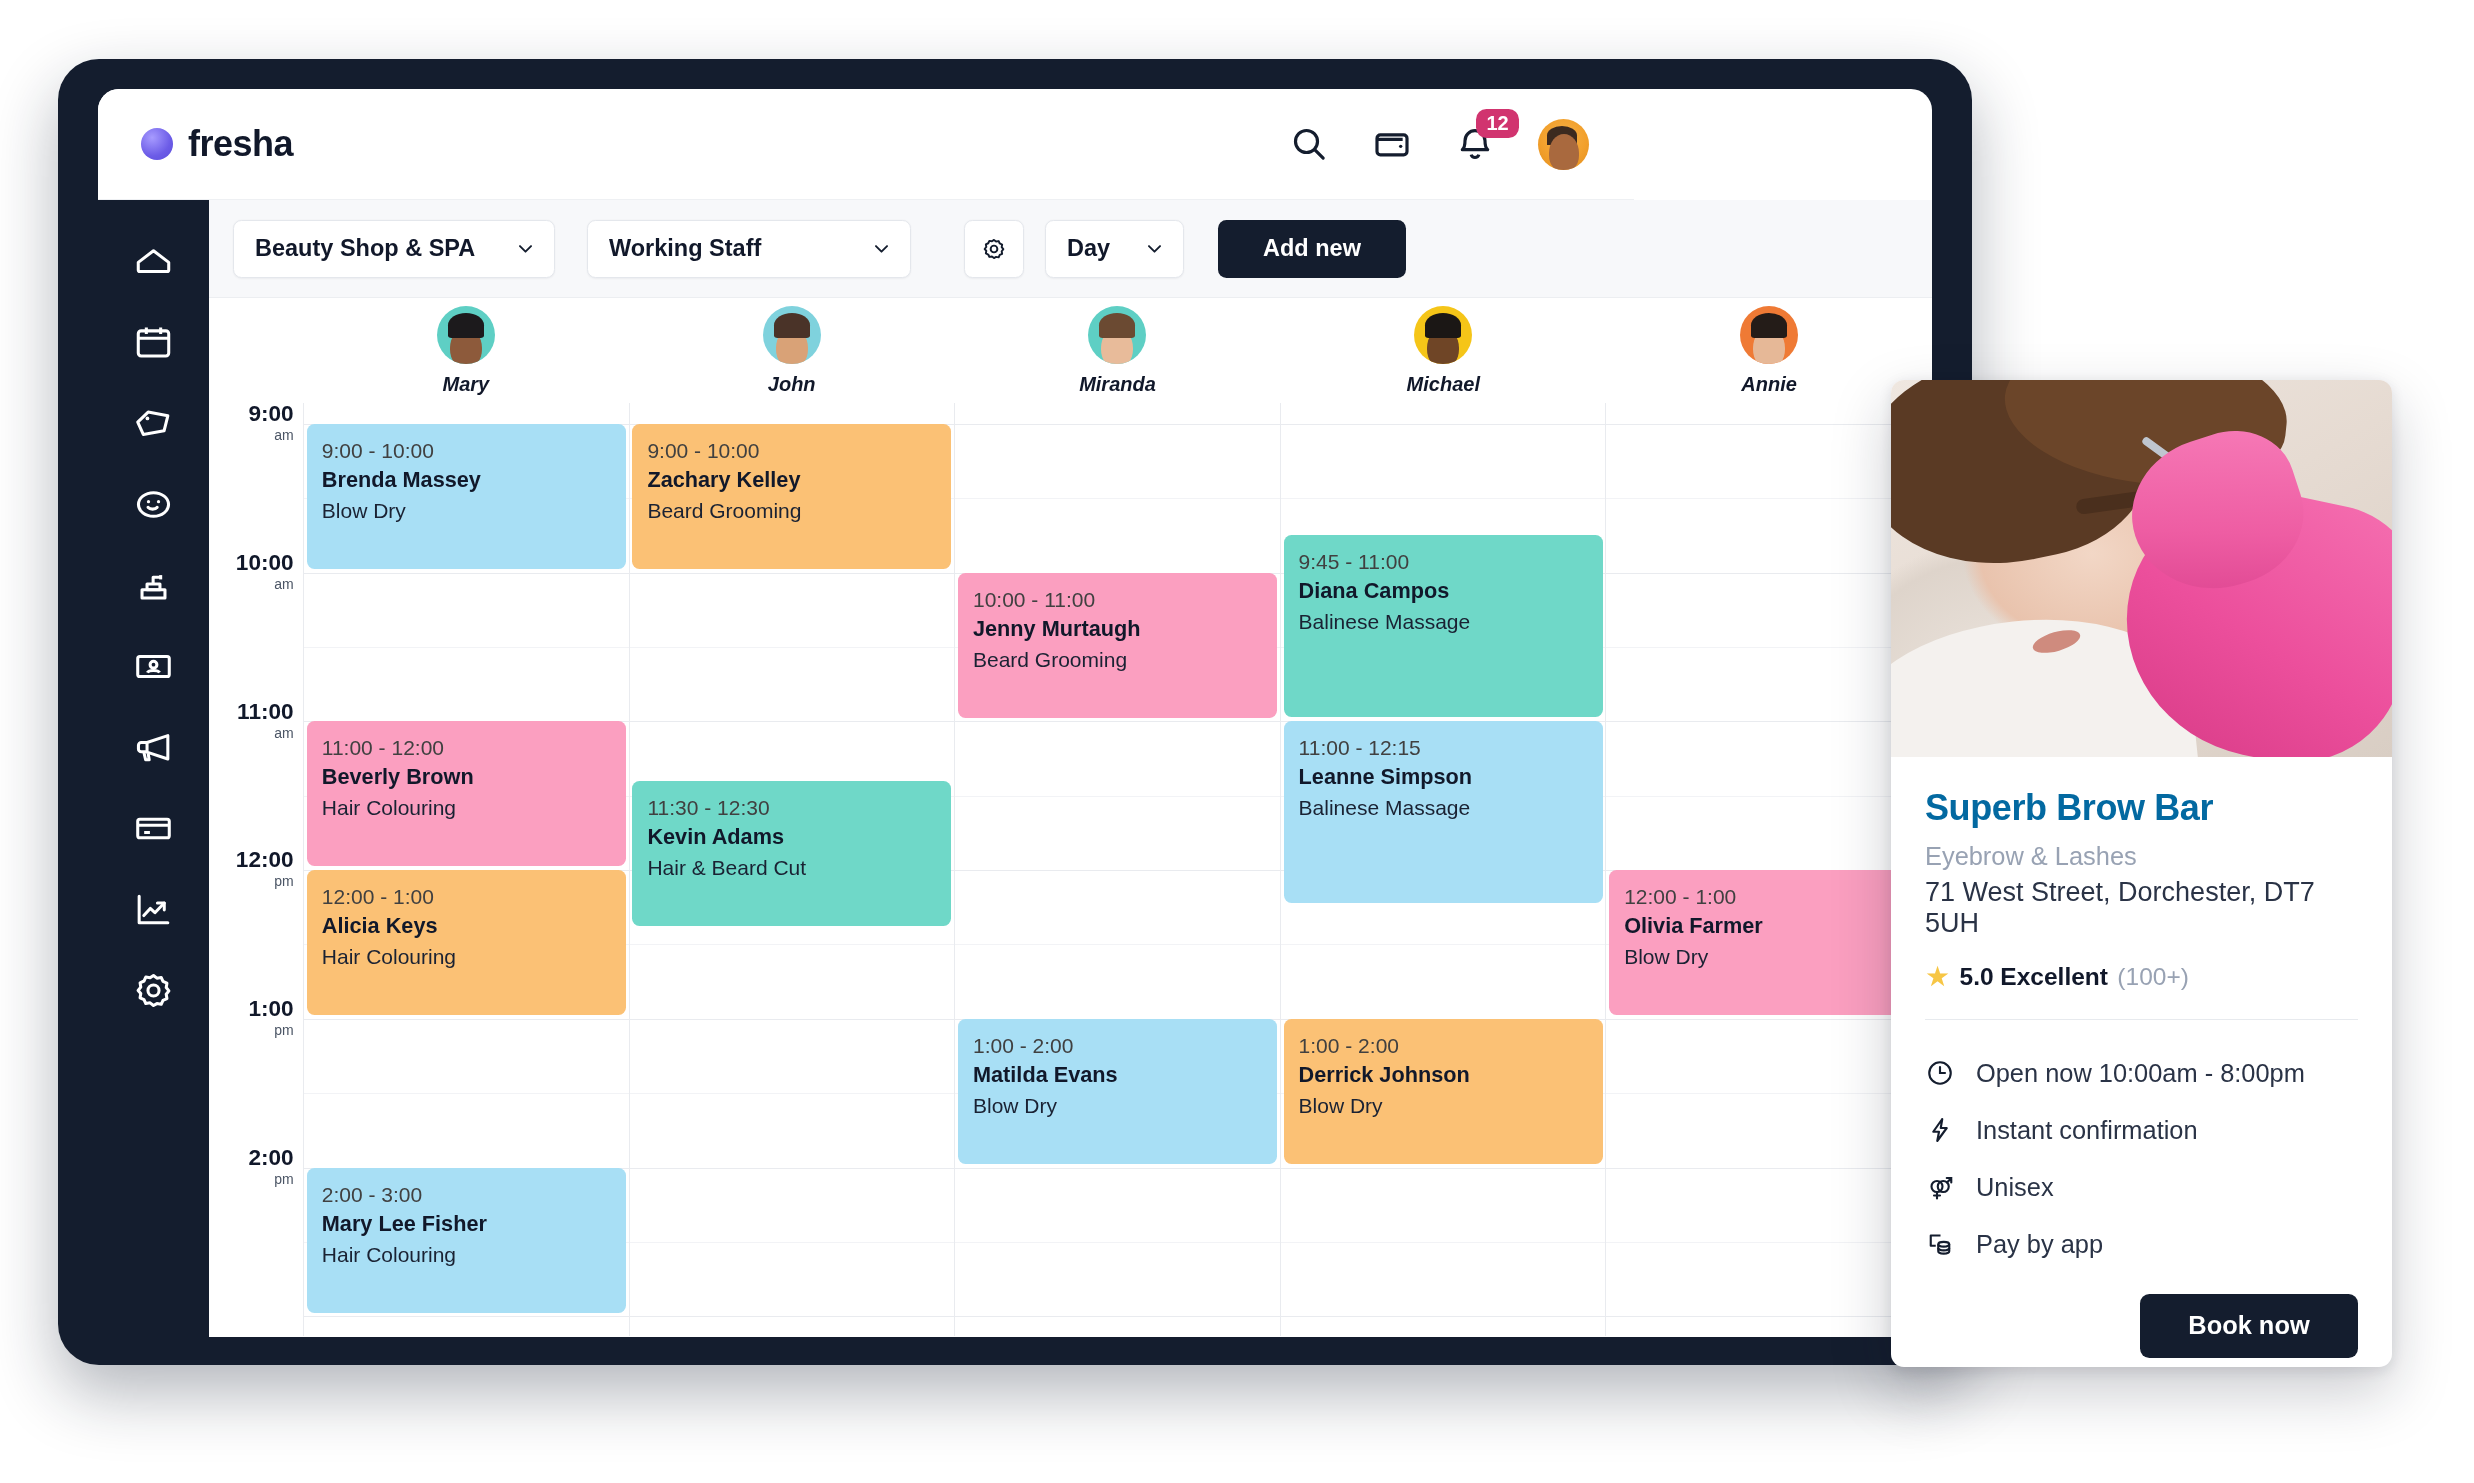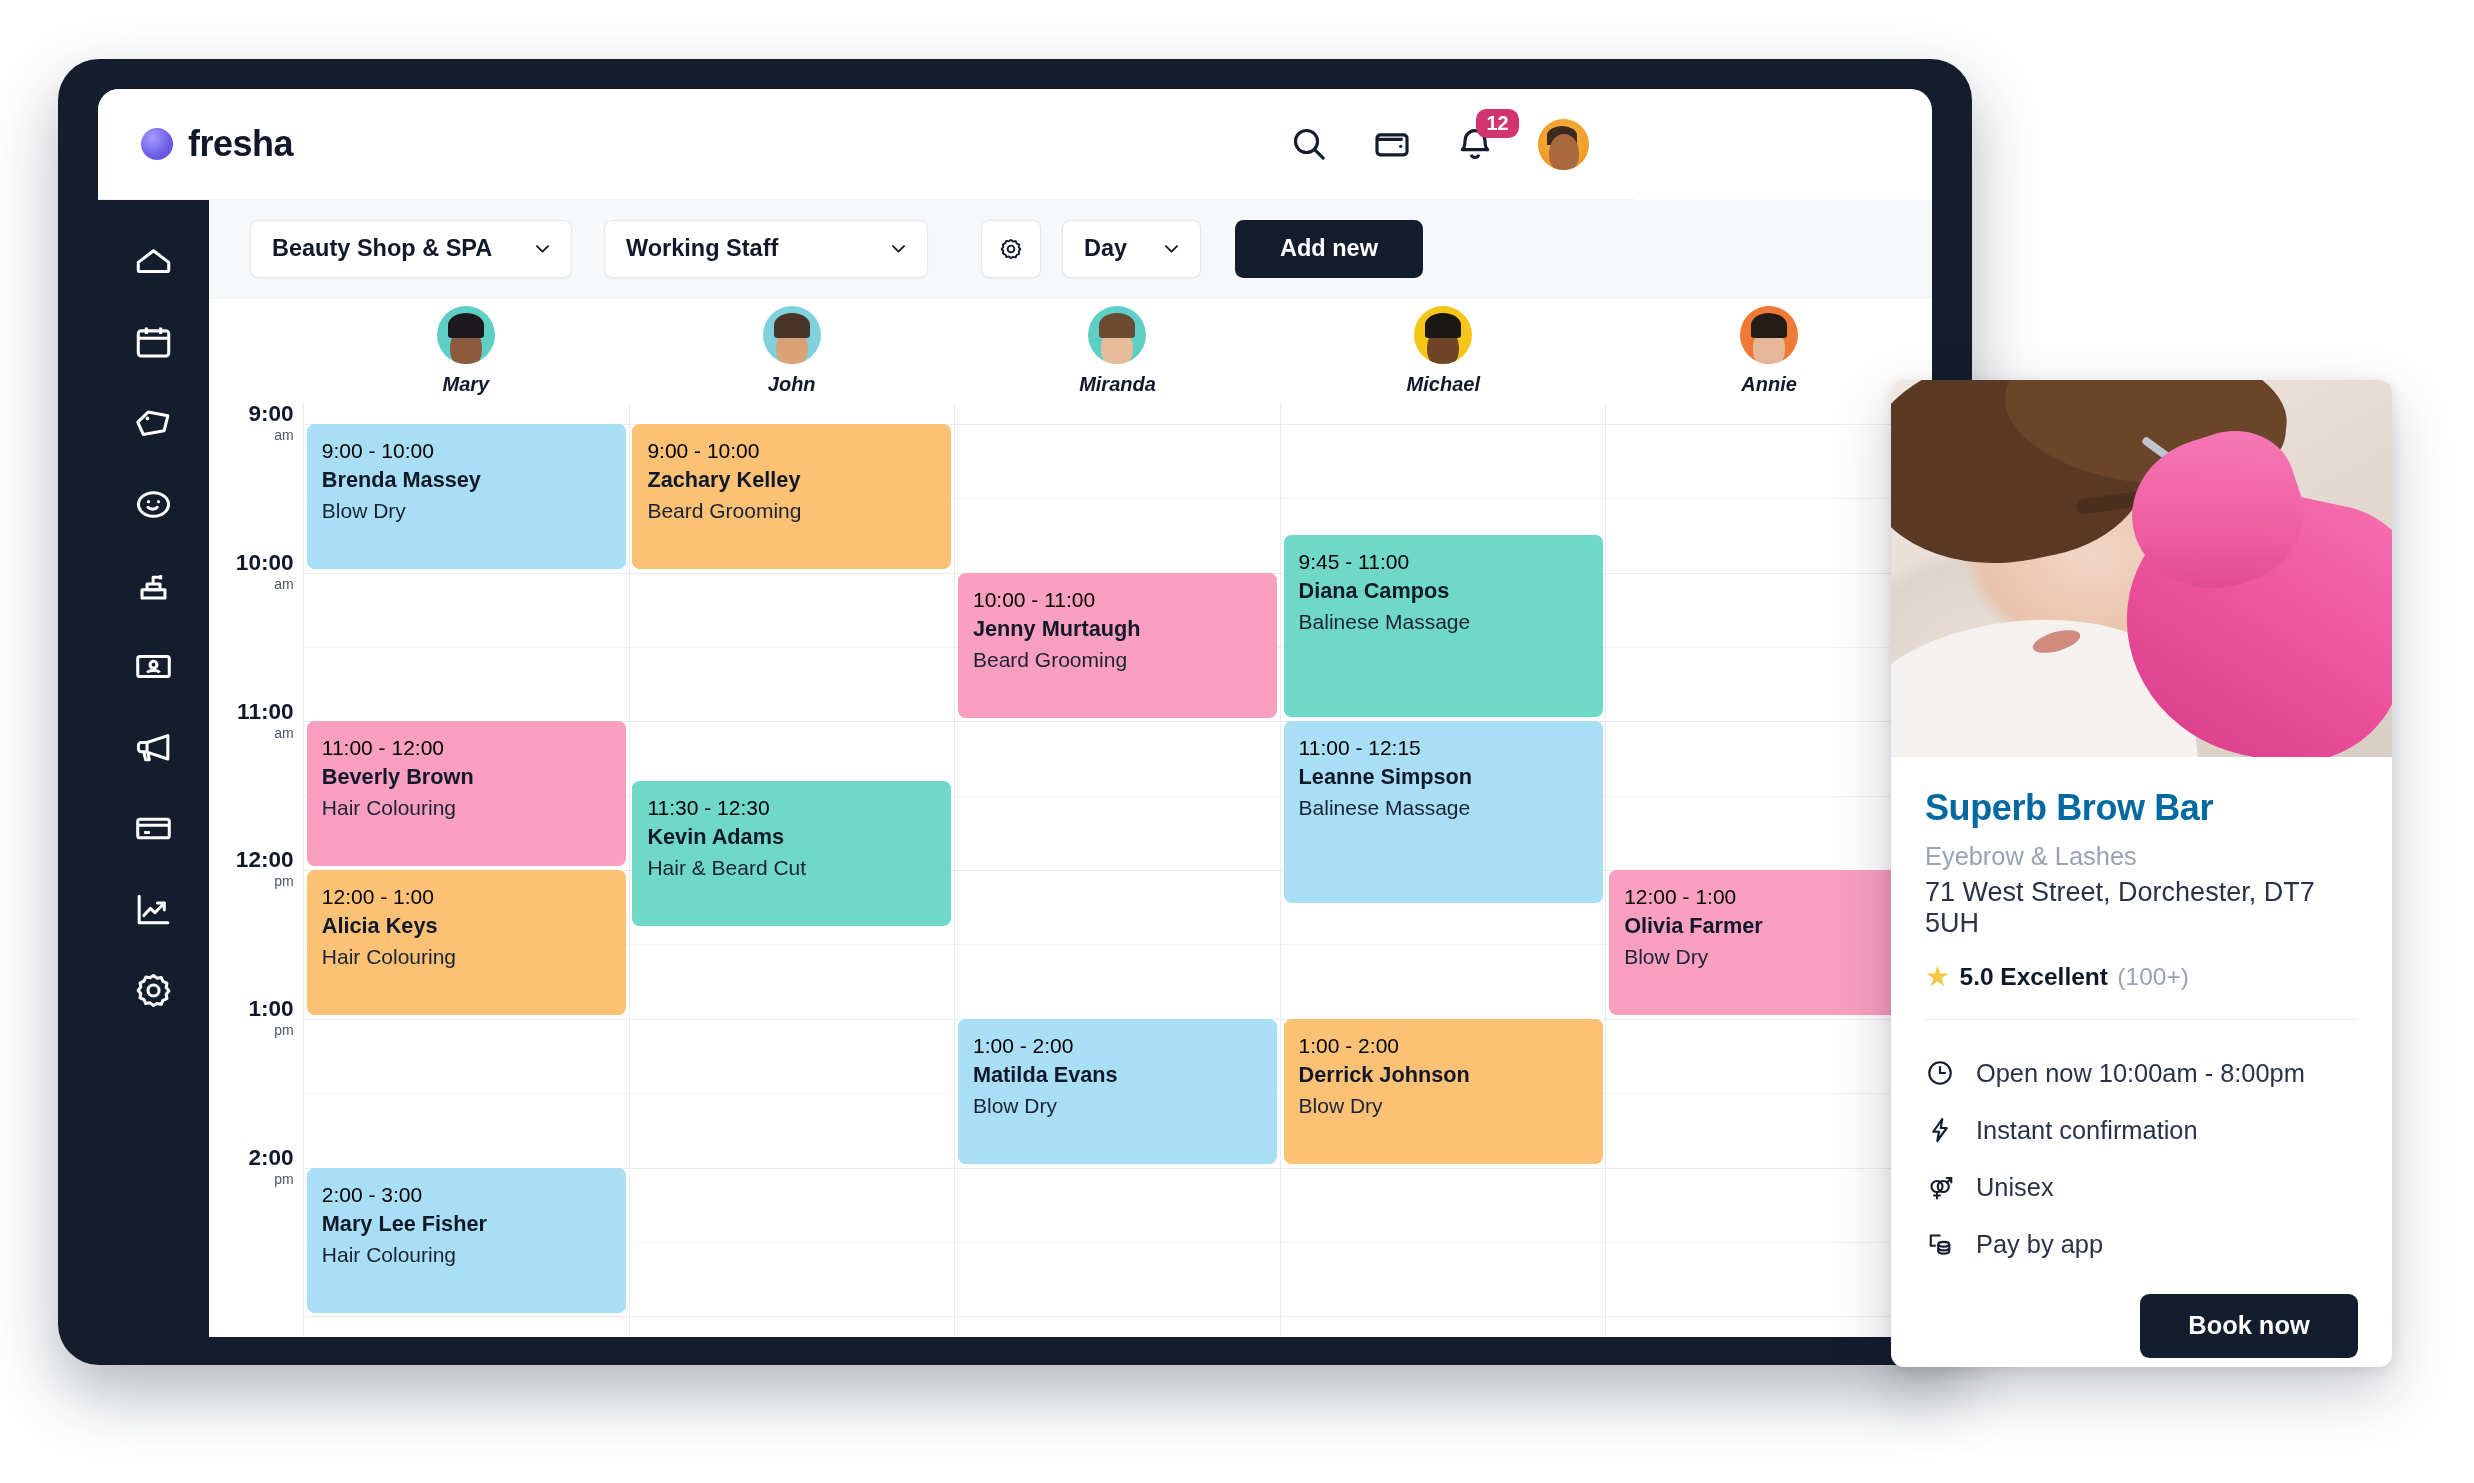--- a/index.html
+++ b/index.html
@@ -67,21 +67,21 @@
     position:absolute; left:0; top:111px; width:111px; height:1137px;
     background:#141d2e; display:flex; flex-direction:column; align-items:center;
     padding-top: 40px; gap: 38px;
   }
   .nav-item { width:43px; height:43px; cursor:pointer; }
   .nav-item svg { width:100%; height:100%; display:block; }
 
   
   .toolbar {
     position:absolute; left:111px; top:111px; width:1723px; height:98px;
-    background:#f7f8fa; display:flex; align-items:center; padding-left:41px;
+    background:#f7f8fa; display:flex; align-items:center; padding-left:24px;
     border-bottom:0.9px solid #eceef1;
   }
   .sel {
     height:58px; background:#fff; border:0.9px solid #e4e7ec; border-radius:8.5px;
     display:flex; align-items:center; justify-content:space-between;
     padding: 0 19px 0 21px; font-size:23.5px; font-weight:700; color:#11182a;
     box-shadow: 0 0.9px 1.9px rgba(16,24,40,.05); cursor:pointer;
   }
   .sel.shop { width: 322px; margin-right: 32px; }
   .sel.staff { width: 324px; margin-right: 32px; }
@@ -142,21 +142,21 @@
   .cols { position:absolute; left:94px; top:0; width:1629px; height:933px; display:flex; }
   .col { flex:1 1 0; position:relative; border-left:0.9px solid #e9ebef; }
   .col:last-child { border-right:0.9px solid #e9ebef; }
   .hline { position:absolute; left:0; right:0; height:0.9px; background:#e9ebef; }
   .hline.half { background:#f2f3f6; }
 
   .appt {
     position:absolute; left:2.8px; right:2.8px; border-radius:7.5px;
     padding: 13px 15px 0 15px; overflow:hidden; cursor:pointer;
   }
-  .appt .t { font-size:21px; color:#000000; line-height:1.35; }
+  .appt .t { font-size:21px; color:#404040; line-height:1.35; }
   .appt .n { font-size:21.7px; font-weight:700; color:#11182a; line-height:1.42; }
   .appt .s { font-size:21px; color:#1a2233; line-height:1.4; }
 
   
   .bizcard {
     position:absolute; left:1891px; top:380px; width:501px; height:987px;
     background:#fff; border-radius:13px;
     box-shadow: 0 24.5px 60px rgba(16,24,40,.22), 0 3.8px 13px rgba(16,24,40,.10);
     overflow:hidden;
   }

